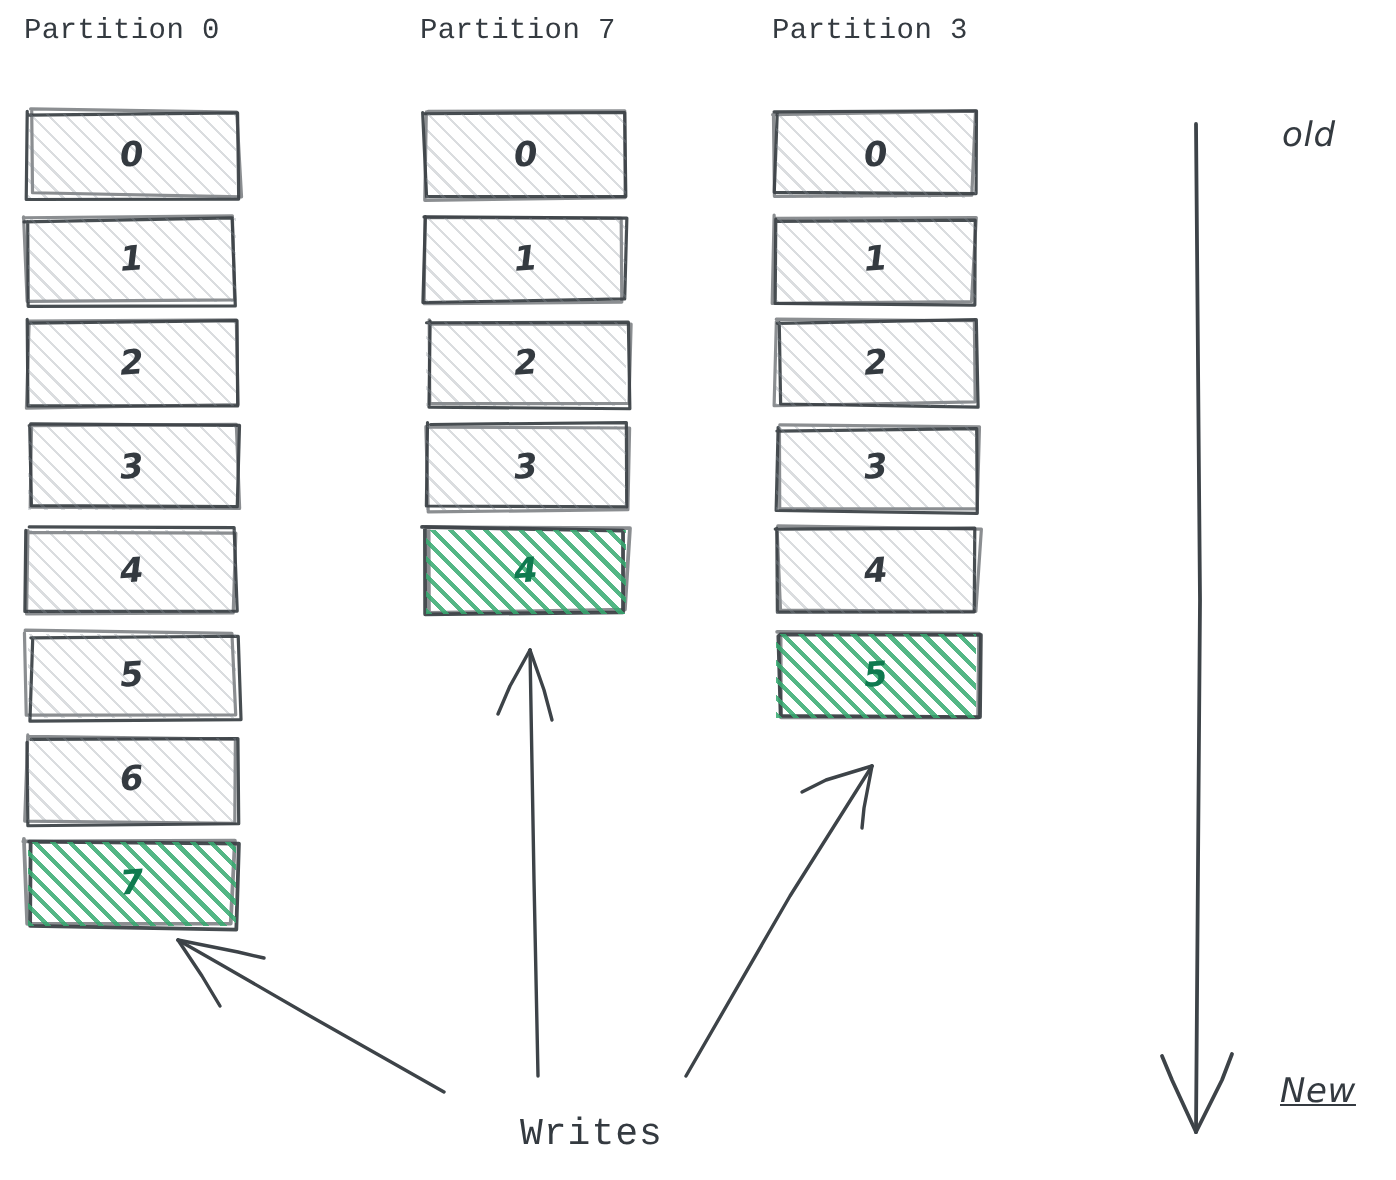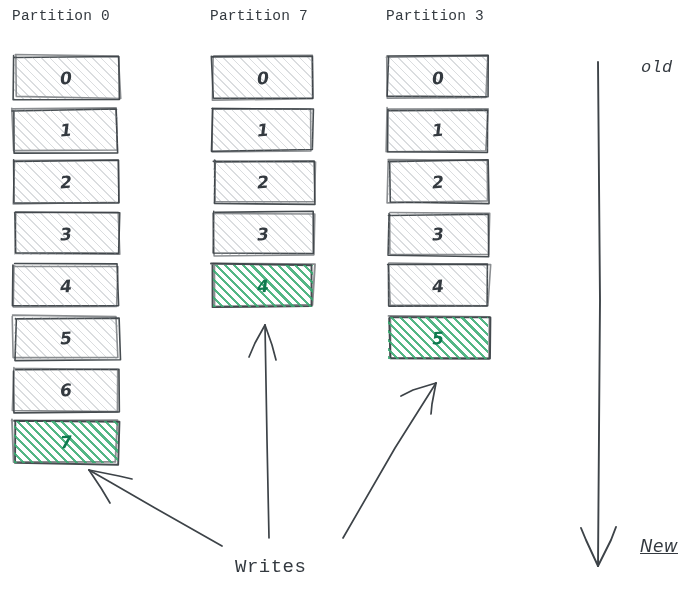--- a/index.html
+++ b/index.html
@@ -233,19 +233,19 @@
       <path class="sk" stroke-width="1.7" d="M 436 383 L 432 404 L 431 414"></path>
     </g>
 
     <g>
       <path class="sk" stroke-width="1.9" d="M 598 62 L 600 300 L 598 566"></path>
       <path class="sk" stroke-width="1.9" d="M 598 566 L 586 540 L 581 528"></path>
       <path class="sk" stroke-width="1.9" d="M 598 566 L 611 540 L 616 527"></path>
     </g>
   </svg>
 
-  <div class="mono-label" style="left:235px;top:556px;">Writes</div>
-
-  <div class="hand-label" style="left:641px;top:58px;font-family:Liberation Mono, monospace;">old</div>
+  <div class="mono-label" style="left:260px;top:556px;">Writes</div>
+
+  <div class="hand-label" style="left:641px;top:58px;">old</div>
 
   <div class="hand-label" style="left:640px;top:536px;text-decoration:underline;">New</div>
 
 </div>
 
 </body></html>

